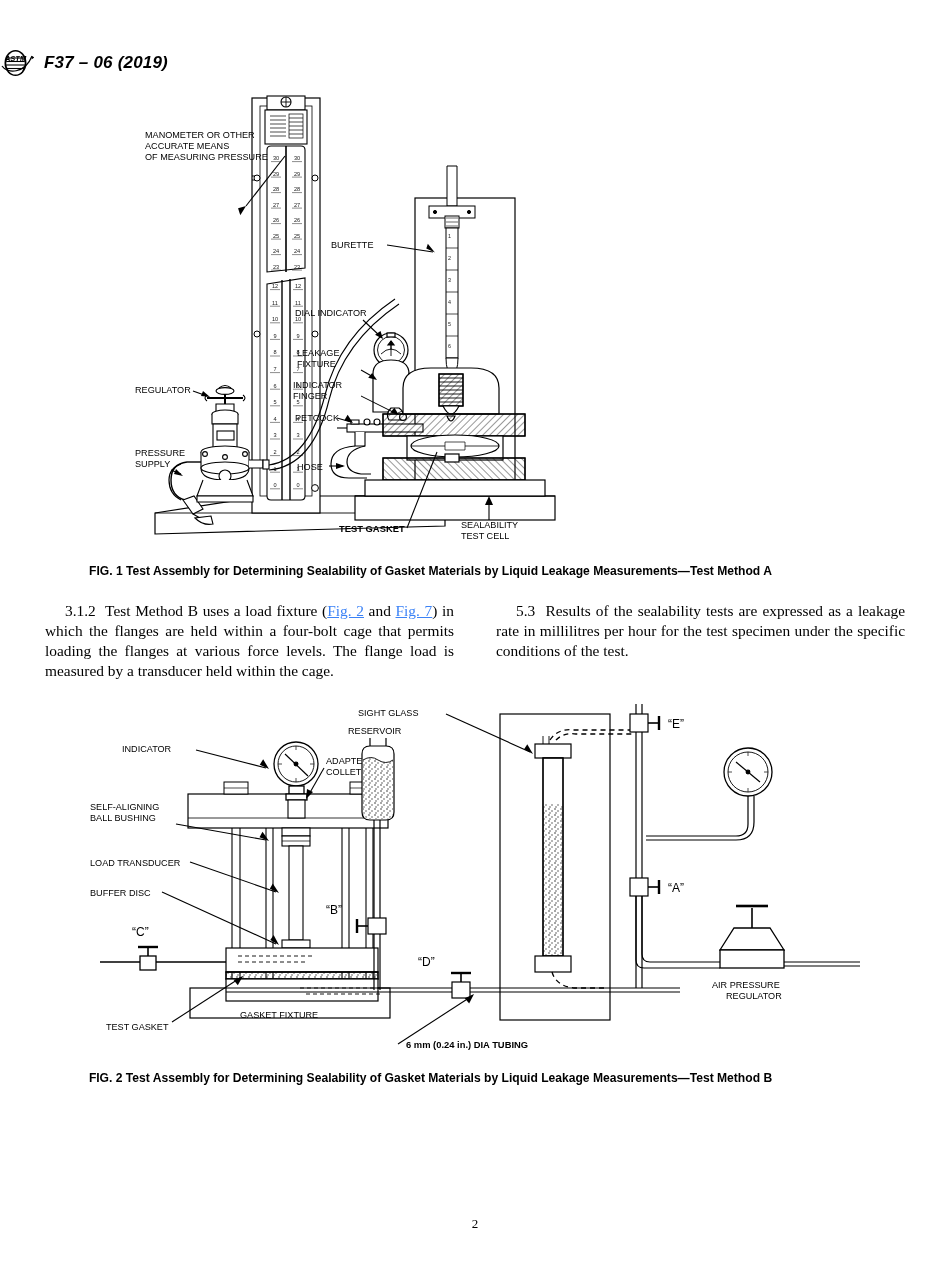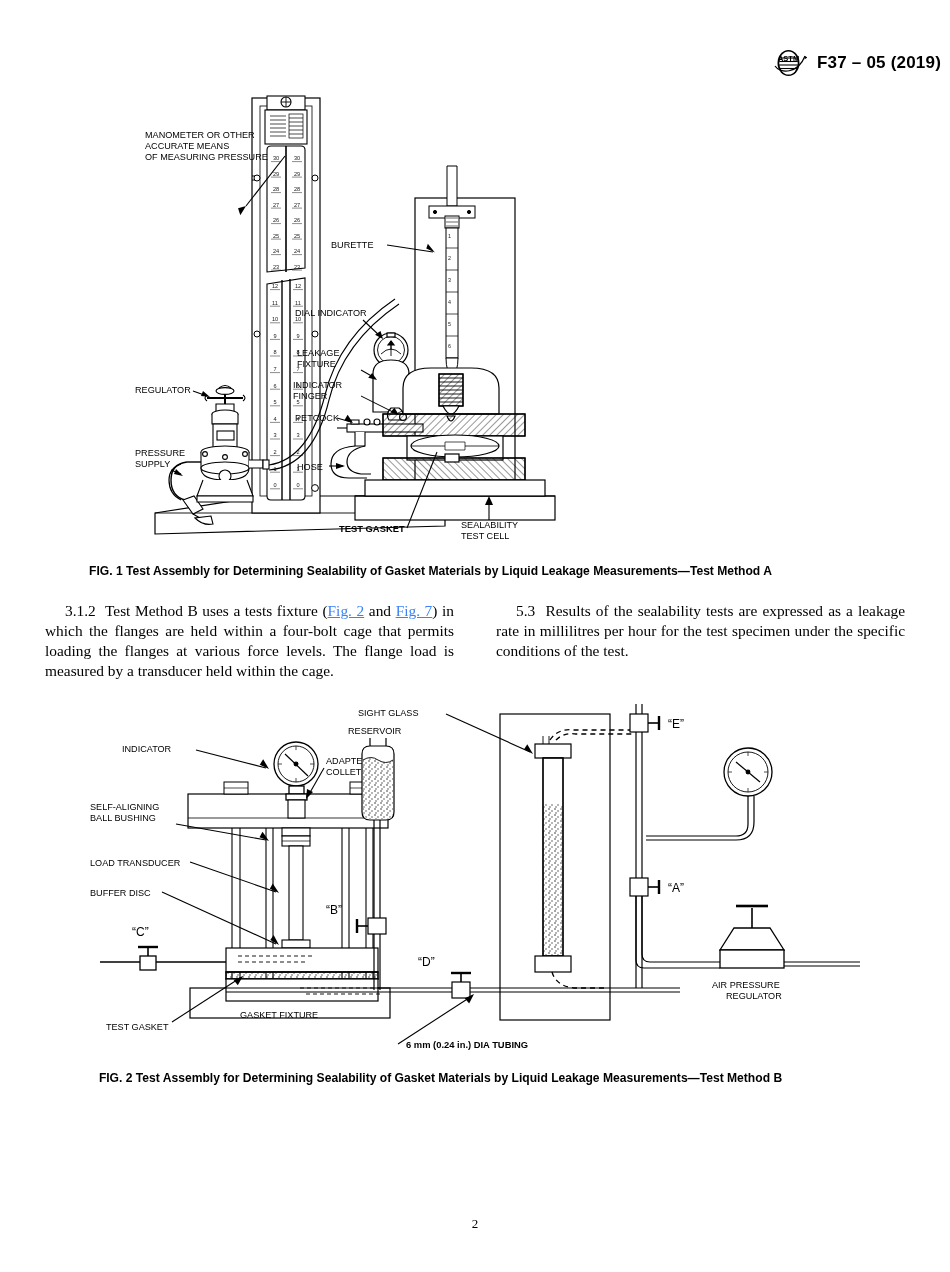--- a/index.html
+++ b/index.html
@@ -8,41 +8,41 @@
     font-family:"Liberation Serif", serif;
     color:#000;
     position:relative;
     overflow:hidden;
   }
   .page { position:relative; width:950px; height:1272px; }
 
   
   .header {
     position:absolute; top:48px; left:0; width:941px;
-    display:flex; align-items:center; justify-content:flex-end; gap:10px;
+    display:flex; align-items:center; justify-content:flex-start; gap:10px;font-style:italic;
   }
   .astm-logo { width:34px; height:30px; }
   .header-title {
     font-family:"Liberation Sans", sans-serif;
     font-weight:bold; font-size:17px; letter-spacing:0.2px;
   }
 
   
   .fig-wrap { position:absolute; left:0; width:950px; }
   #fig1-wrap { top:88px; height:465px; }
   #fig2-wrap { top:700px; height:360px; }
   .fig-svg { display:block; margin:0 auto; }
 
   .caption {
     position:absolute; left:0; width:861px; text-align:center;
     font-family:"Liberation Sans", sans-serif;
     font-weight:bold; font-size:12.1px;
   }
   #fig1-caption { top:564px; }
-  #fig2-caption { top:1071px;padding-left:10px; }
+  #fig2-caption { top:1071px; }
 
   
   .columns {
     position:absolute; top:601px; left:45px; width:860px;
     display:flex; gap:42px;
   }
   .col { width:409px; }
   .para {
     font-size:15.4px; line-height:1.30;
     text-align:justify; text-justify:inter-word;
@@ -79,21 +79,21 @@
         <line x1="12.5" y1="27" x2="49.5" y2="27"></line>
         <line x1="12.5" y1="34" x2="49.5" y2="34"></line>
         <line x1="13.5" y1="41" x2="48.5" y2="41"></line>
       </g>
       <g fill="#000" font-family="Liberation Sans, sans-serif" font-weight="bold" font-size="15">
         <text x="31" y="26" text-anchor="middle">ASTM</text>
       </g>
       <path d="M4 36 C 14 52, 50 52, 64 16" stroke="#000" stroke-width="2.4" fill="none"></path>
       <path d="M64 16 l -1 7 l 6 -4 z" fill="#000"></path>
     </svg>
-    <span class="header-title">F37 – 05 (2019)</span>
+    <span class="header-title">F37 – 06 (2019)</span>
   </div>
 
   <div class="fig-wrap" id="fig1-wrap">
     <svg class="fig-svg" width="720" height="465" viewBox="0 0 720 465">
 
       <g class="ln" stroke-width="1.2">
         <path d="M40 425 L150 408 L330 408 L330 438 L40 446 Z" fill="#fff"></path>
         <path d="M40 425 L330 425" stroke-width="0.9"></path>
         <path d="M150 408 L150 425" stroke-width="0.7"></path>
       </g>
@@ -456,21 +456,21 @@
         <path d="M374 408 l -4 9 l 8 0 z" fill="#000"></path>
       </g>
     </svg>
   </div>
 
   <div class="caption" id="fig1-caption">FIG. 1  Test Assembly for Determining Sealability of Gasket Materials by Liquid Leakage Measurements—Test Method A</div>
 
   <div class="columns">
     <div class="col">
       <p class="para">
-        <span class="sect">3.1.2</span>&nbsp;&nbsp;<span>Test Method B uses a tests fixture (</span><a class="link" href="#fig-2">Fig. 2</a><span> and </span><a class="link" href="#fig-3">Fig. 7</a><span>) in which the flanges are held within a four-bolt cage that permits loading the flanges at various force levels. The flange load is measured by a transducer held within the cage.</span>
+        <span class="sect">3.1.2</span>&nbsp;&nbsp;<span>Test Method B uses a load fixture (</span><a class="link" href="#fig-2">Fig. 2</a><span> and </span><a class="link" href="#fig-3">Fig. 7</a><span>) in which the flanges are held within a four-bolt cage that permits loading the flanges at various force levels. The flange load is measured by a transducer held within the cage.</span>
       </p>
     </div>
     <div class="col">
       <p class="para">
         <span class="sect">5.3</span>&nbsp;&nbsp;<span>Results of the sealability tests are expressed as a leakage rate in millilitres per hour for the test specimen under the specific conditions of the test.</span>
       </p>
     </div>
   </div>
 
   <div class="fig-wrap" id="fig2-wrap">

